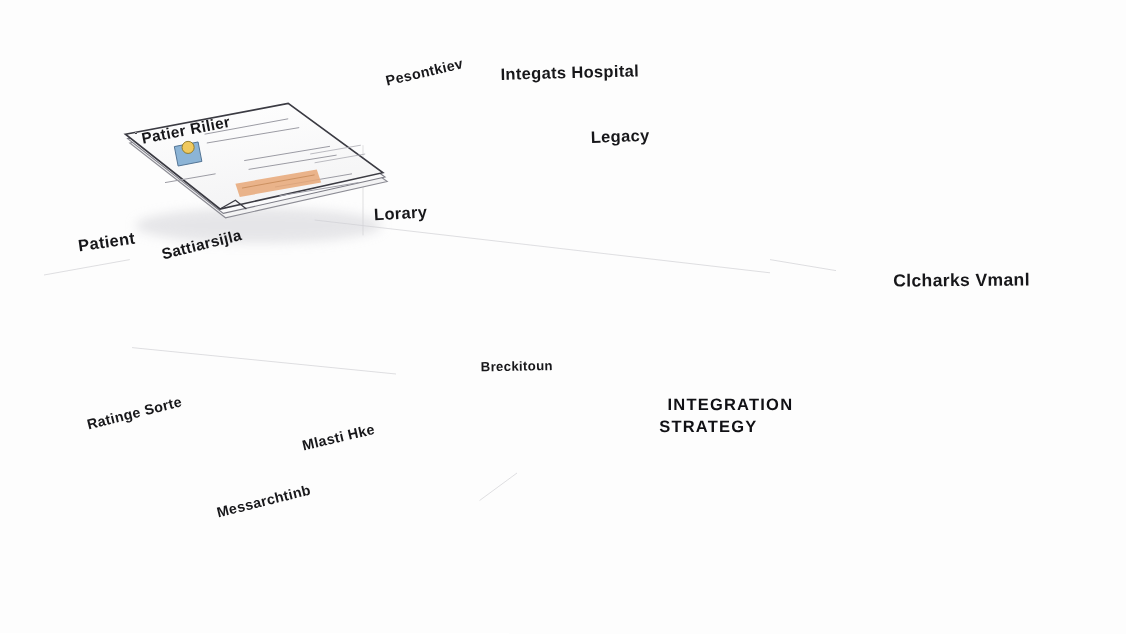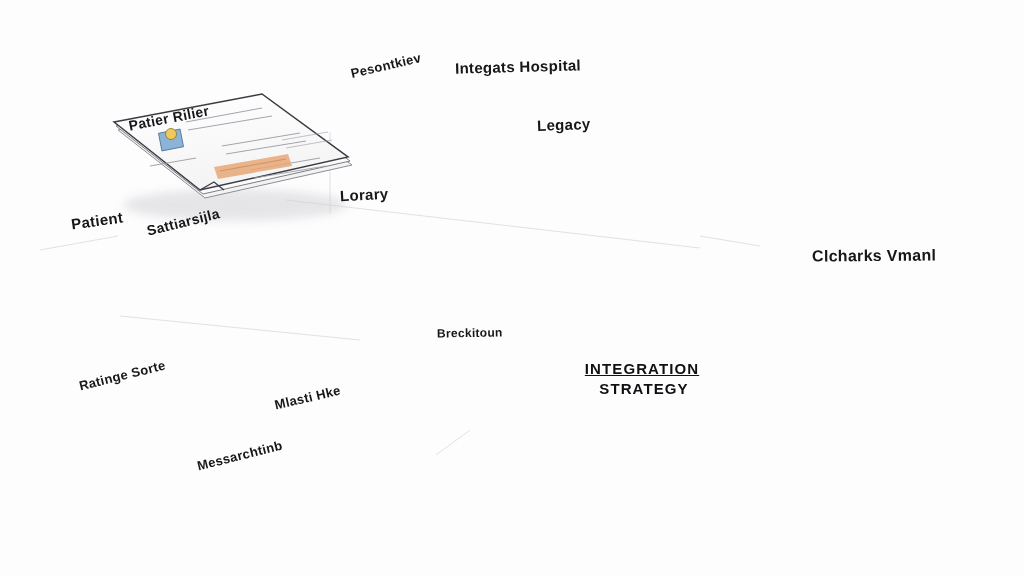--- a/index.html
+++ b/index.html
@@ -519,16 +519,16 @@
   <div class="lbl sketchy" style="left:71px; top:212px; font-size:15px; transform:rotate(-8deg);">Patient</div>
 
   <div class="lbl sketchy" style="left:146px; top:214px; font-size:14px; transform:rotate(-14deg);">Sattiarsijla</div>
 
   <div class="lbl sketchy" style="left:78px; top:368px; font-size:13px; transform:rotate(-14deg);">Ratinge Sorte</div>
 
   <div class="lbl sketchy" style="left:196px; top:448px; font-size:13px; transform:rotate(-14deg);">Messarchtinb</div>
 
   <div class="lbl sketchy" style="left:274px; top:390px; font-size:13px; transform:rotate(-13deg);">Mlasti Hke</div>
 
-  <div class="hub-text" style="left:572px; top:360px; width:140px; font-size:15px;text-decoration:underline;">INTEGRATION</div>
+  <div class="hub-text" style="left:594px; top:360px; width:140px; font-size:15px;">INTEGRATION</div>
   <div class="hub-text" style="left:574px; top:380px; width:140px; font-size:15px;text-align:center;">STRATEGY</div>
 
 </div>
 
 </body></html>

